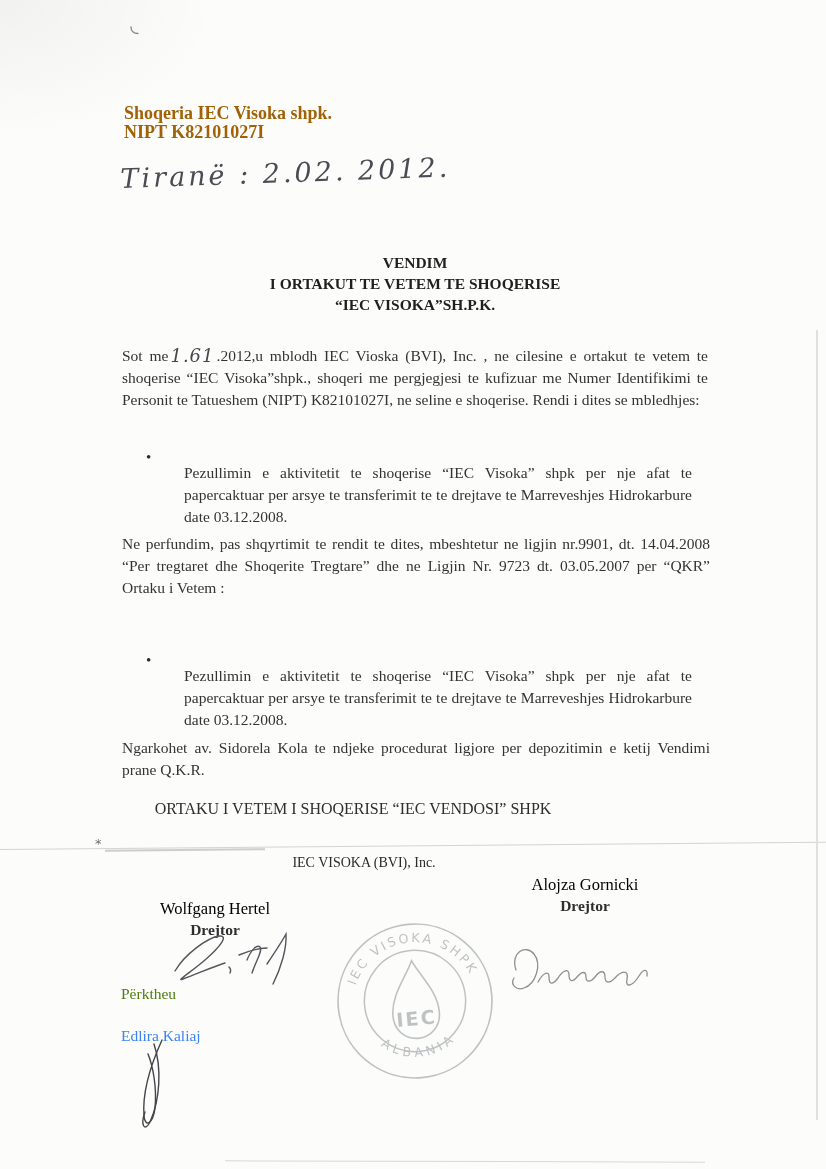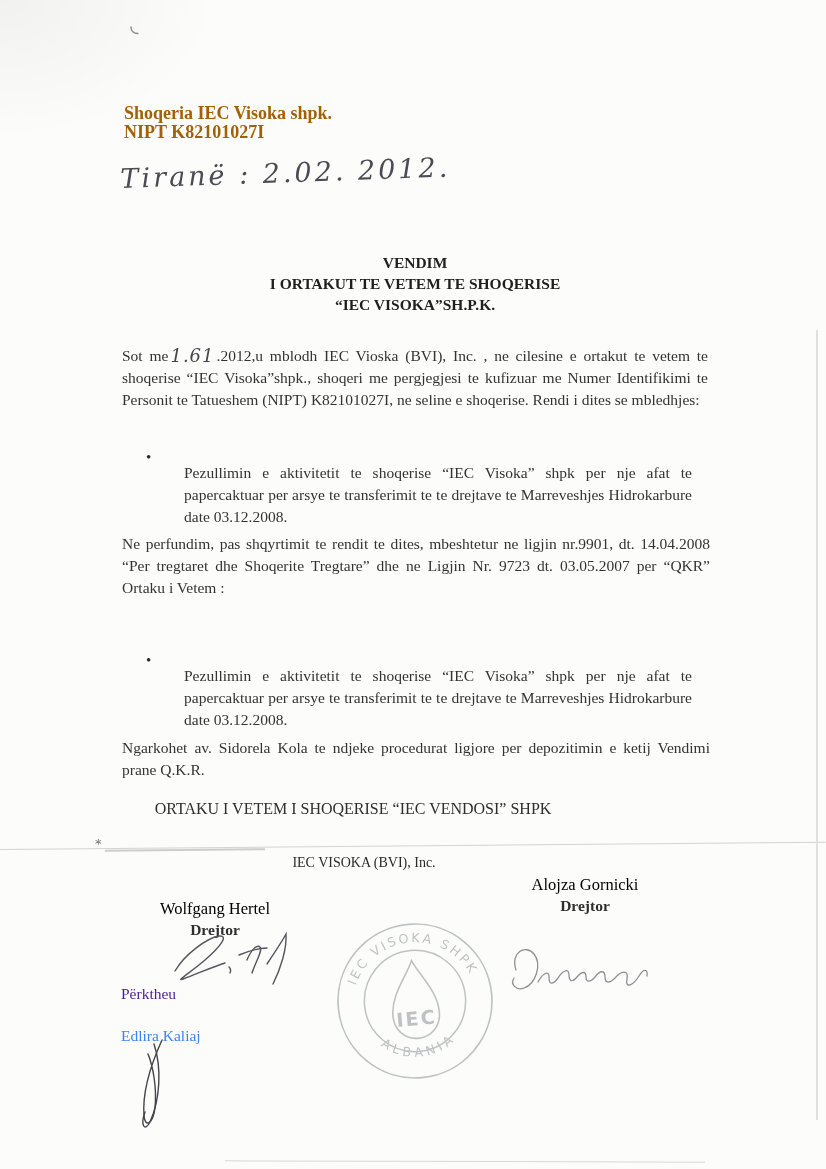--- a/index.html
+++ b/index.html
@@ -30,21 +30,21 @@
   .conclusion{left:122px;top:533px;width:588px;}
   .vendosi{left:0;top:610px;width:752px;text-align:center;font-weight:bold;font-size:18px;letter-spacing:0.5px;color:#1c1c1c;}
   .assignment{left:122px;top:737px;width:588px;}
   .owner-line{left:0;top:800px;width:706px;text-align:center;font-size:16px;color:#2e2e2e;}
   .company-line{left:0;top:855px;width:728px;text-align:center;font-size:14px;color:#2b2b2b;}
   .signer{width:180px;text-align:center;}
   .signer-left{left:125px;top:899px;}
   .signer-right{left:495px;top:875px;}
   .signer-name{font-size:16.5px;color:#000000;}
   .signer-title{font-size:15.5px;color:#2e2e2e;margin-top:2px;font-weight:bold;}
-  .translator-label{left:121px;top:985px;font-size:15.5px;color:#4c1d95;}
+  .translator-label{left:121px;top:985px;font-size:15.5px;color:#4d7c0f;}
   .translator-name{left:121px;top:1027px;font-size:15.5px;color:#3b82f6;}
   .sig{stroke-linecap:round;fill:none;}
   .sig-hertel{left:163px;top:926px;}
   .sig-gornicki{left:486px;top:938px;}
   .sig-kaliaj{left:126px;top:1036px;}
   .stamp-wrap{left:334px;top:920px;width:162px;height:162px;transform:rotate(-5deg);opacity:0.62;}
   .stamp-wrap text{font-family:"DejaVu Sans","Liberation Sans",sans-serif;}
   
   .scan-line-a{left:0;top:849px;width:826px;height:1px;background:#cdcdcd;transform:rotate(-0.5deg);transform-origin:left center;opacity:.85;}
   .scan-line-b{left:105px;top:849px;width:160px;height:2px;background:#adadad;transform:rotate(-0.6deg);opacity:.6;}

